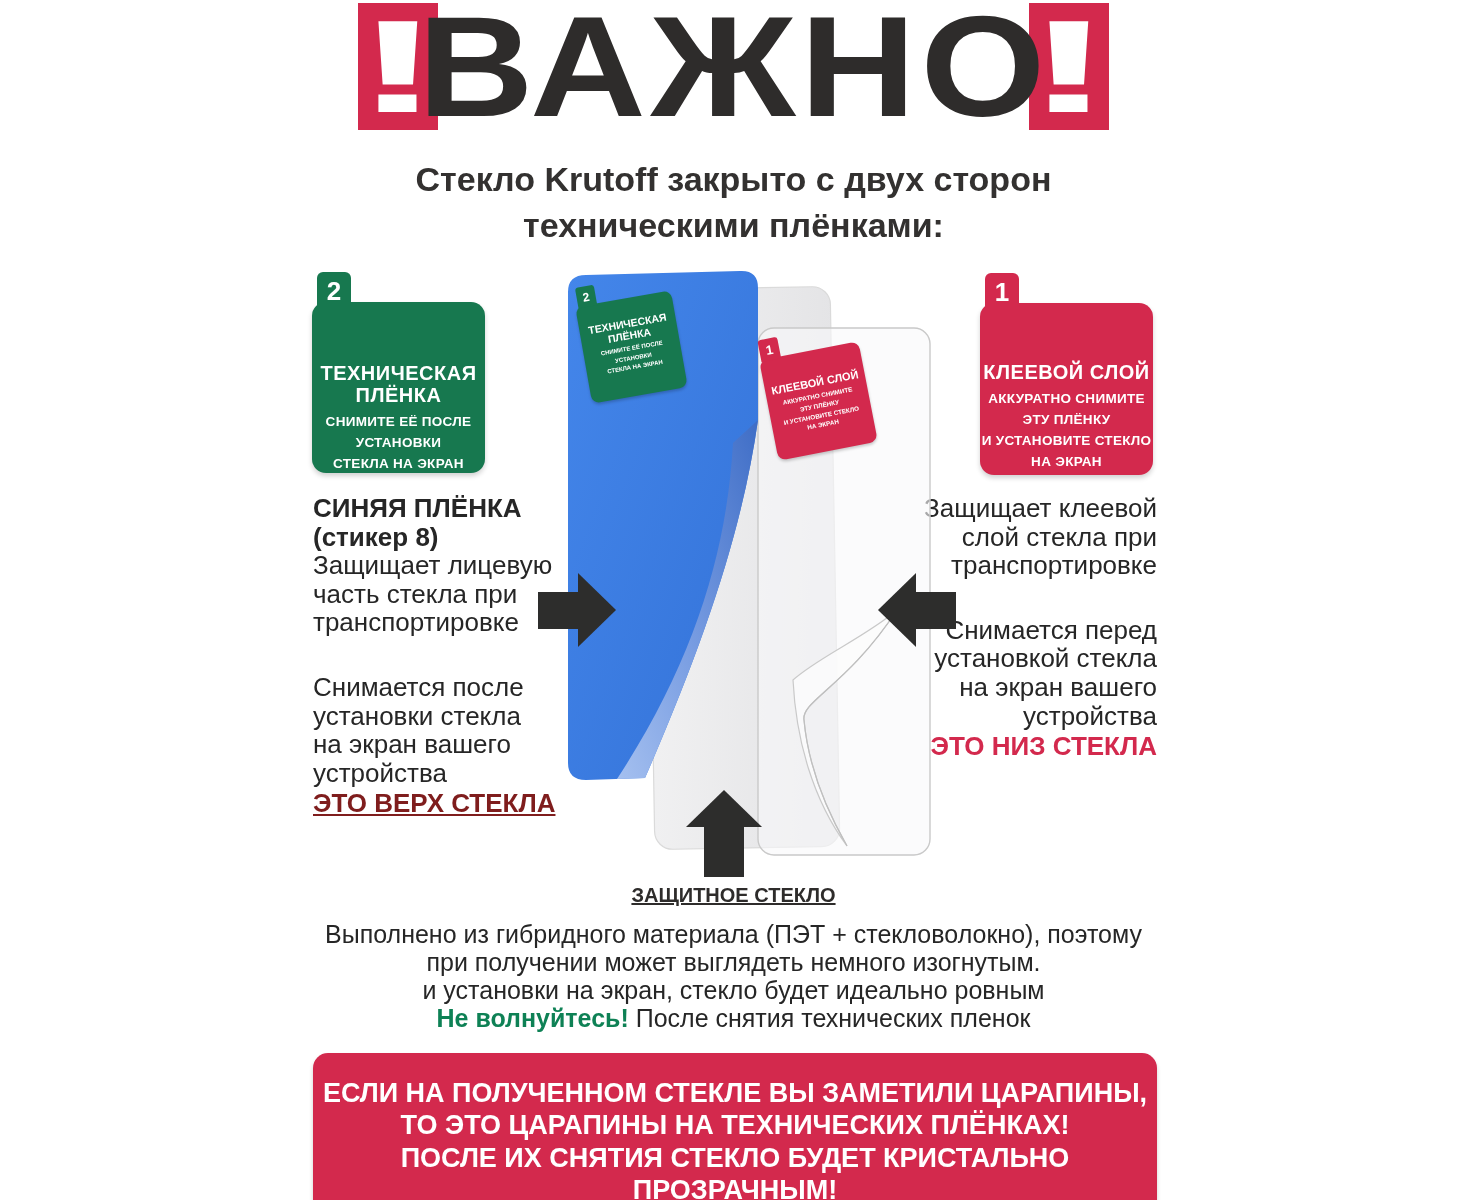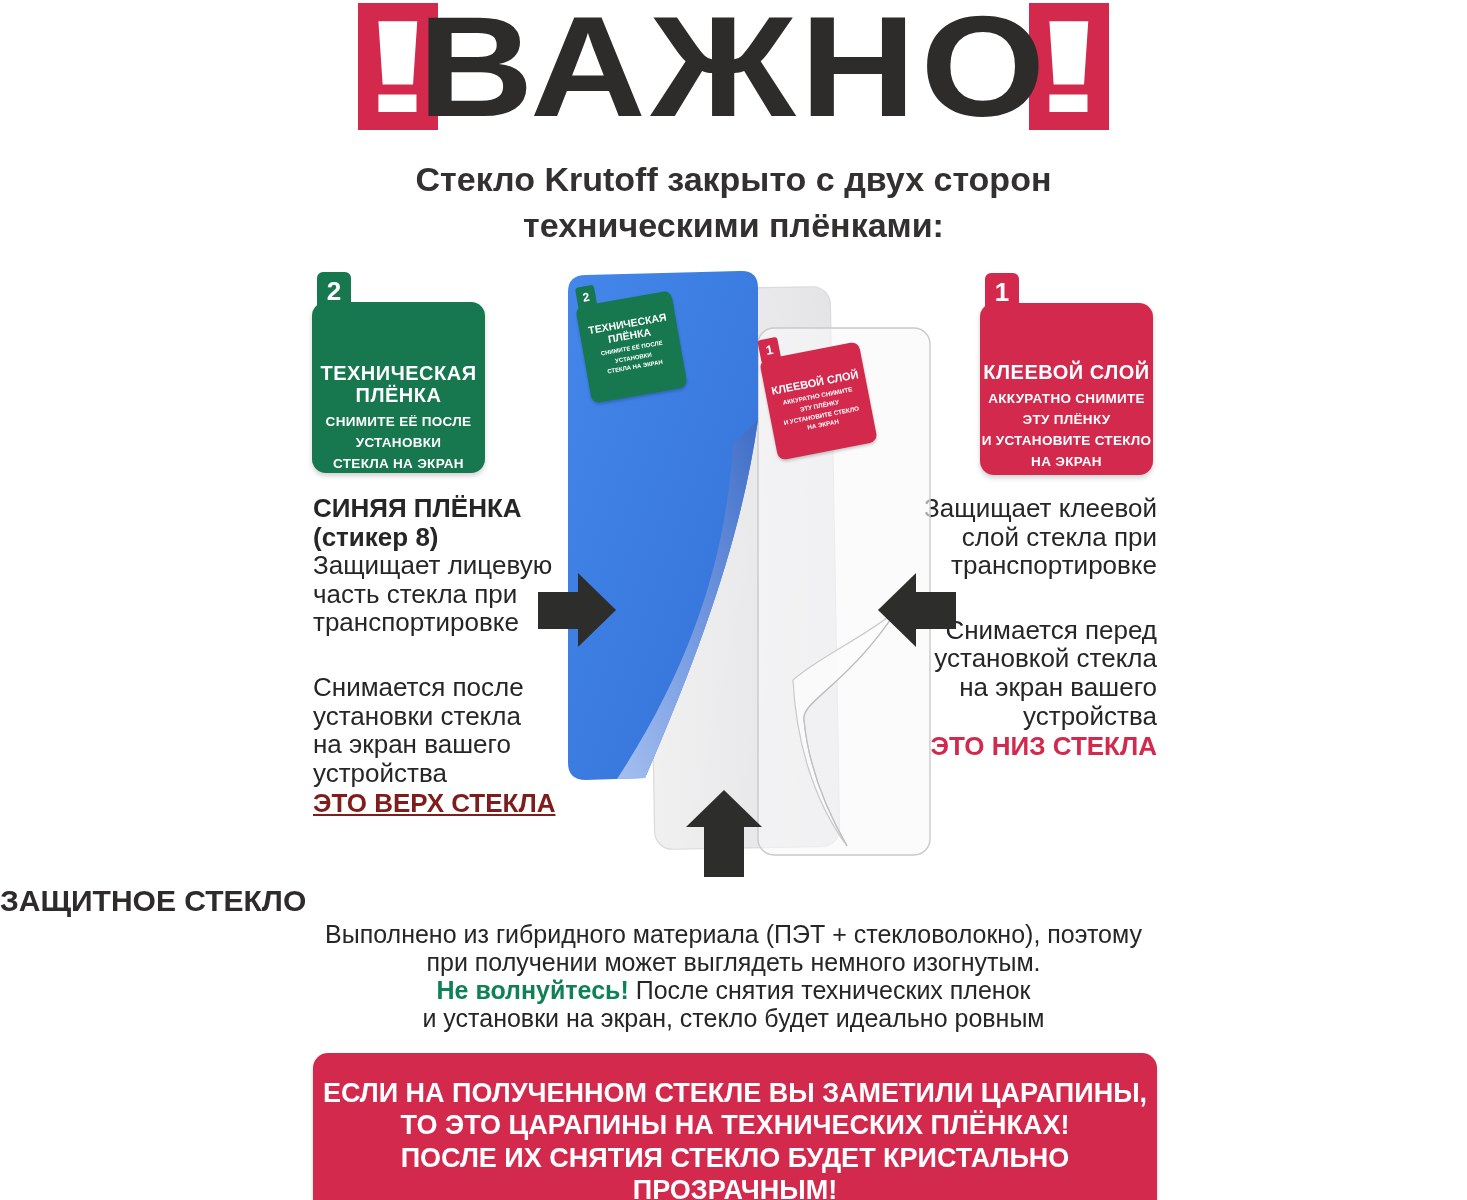--- a/index.html
+++ b/index.html
@@ -87,22 +87,22 @@
   #arrow-right .tri{left:40px;top:0;border-top:37px solid transparent;border-bottom:37px solid transparent;border-left:38px solid #2d2d2c;}
   #arrow-left{left:878px;top:573px;width:78px;height:74px;}
   #arrow-left .tri{left:0;top:0;border-top:37px solid transparent;border-bottom:37px solid transparent;border-right:38px solid #2d2d2c;}
   #arrow-left .bar{left:38px;top:19px;width:40px;height:37px;}
   #arrow-up{left:686px;top:790px;width:76px;height:87px;}
   #arrow-up .tri{left:0;top:0;border-left:38px solid transparent;border-right:38px solid transparent;border-bottom:37px solid #2d2d2c;}
   #arrow-up .bar{left:18px;top:37px;width:40px;height:50px;}
 
   
   .glass-head{
-    position:absolute;top:884px;left:0;right:0;
-    font-size:30px;font-weight:bold;color:#2e2c2b;
+    position:absolute;top:884px;left:0;right:0;text-align:center;
+    font-size:20px;font-weight:bold;color:#2e2c2b;text-decoration:underline;
   }
   .glass-para{
     position:absolute;top:920px;left:0;right:0;text-align:center;
     font-size:25px;line-height:28px;color:#262626;
   }
   .glass-para .b-green{font-weight:bold;color:#0e8155;}
 
   
   .banner{
     position:absolute;left:313px;top:1053px;width:844px;height:177px;
@@ -237,21 +237,21 @@
 </div>
 <div class="arrow" id="arrow-up">
   <div class="tri"></div>
   <div class="bar"></div>
 </div>
 
 <div class="glass-head">ЗАЩИТНОЕ СТЕКЛО</div>
 <div class="glass-para">
   <div class="pre">Выполнено из гибридного материала (ПЭТ + стекловолокно), поэтому
 при получении может выглядеть немного изогнутым.</div>
+  <div>и установки на экран, стекло будет идеально ровным</div>
   <div><span class="b-green">Не волнуйтесь!</span><span> После снятия технических пленок</span></div>
-  <div>и установки на экран, стекло будет идеально ровным</div>
 </div>
 
 <div class="banner">
   <div class="pre">ЕСЛИ НА ПОЛУЧЕННОМ СТЕКЛЕ ВЫ ЗАМЕТИЛИ ЦАРАПИНЫ,
 ТО ЭТО ЦАРАПИНЫ НА ТЕХНИЧЕСКИХ ПЛЁНКАХ!
 ПОСЛЕ ИХ СНЯТИЯ СТЕКЛО БУДЕТ КРИСТАЛЬНО ПРОЗРАЧНЫМ!</div>
 </div>
 
 </body></html>

